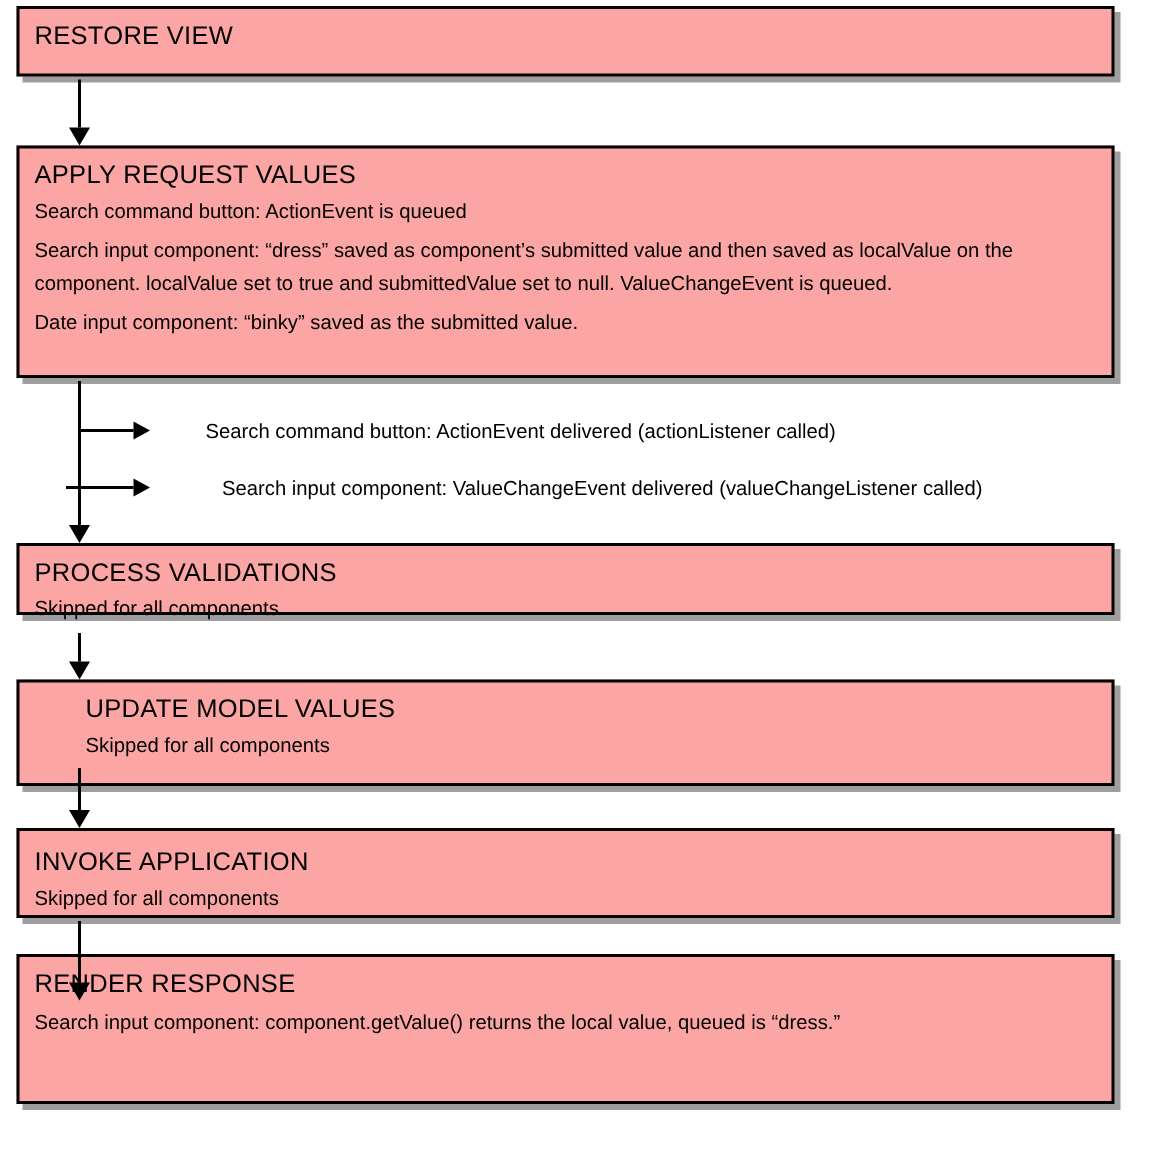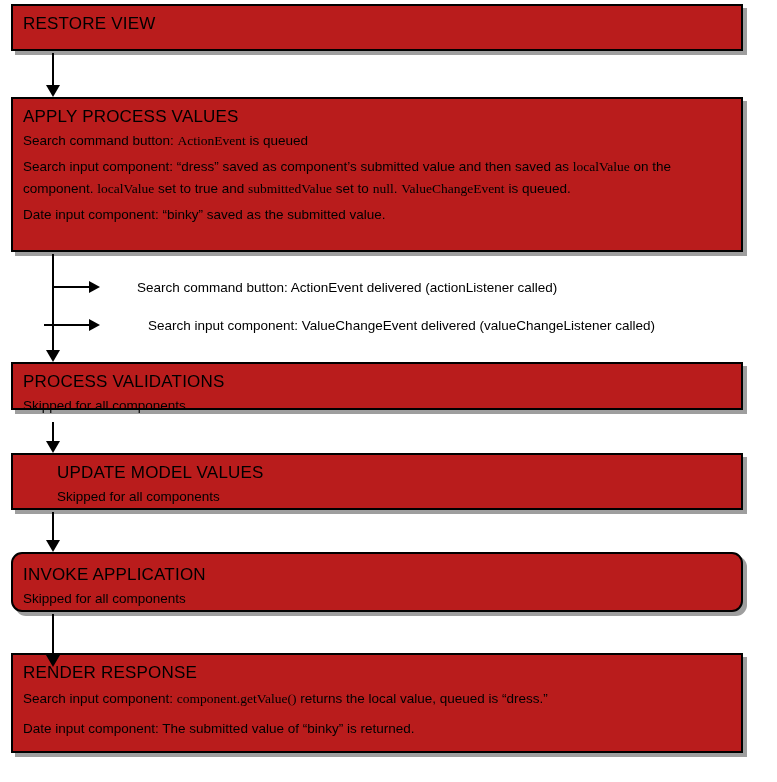--- a/index.html
+++ b/index.html
@@ -2,36 +2,36 @@
 <html><head>
 <meta charset="utf-8">
 <style>
   html,body { margin:0; padding:0; background:#ffffff; }
   #stage {
     position:relative; width:777px; height:782px; background:#ffffff;
     font-family:"Liberation Sans", sans-serif; color:#000000; overflow:hidden;
   }
   .phase-box {
     position:absolute; left:11px; width:732px; box-sizing:border-box;
-    background:#b91c1c; border:2px solid #000000;
+    background:#fca5a5; border:2px solid #000000;
     box-shadow:4px 4px 0 #9e9e9e; padding:4px 10px;
   }
   .phase-title {
     font-size:17px; font-weight:normal; margin:3px 0 2px 0; line-height:22px;
     letter-spacing:0.2px;
   }
   .phase-body p { font-size:13.5px; margin:2px 0 4px 0; line-height:22px; }
-  .mono { font-family:Liberation Serif, serif; font-size:13.5px;margin-top:32px; }
+  .mono { font-family:Liberation Sans, sans-serif; font-size:13.5px;margin-top:32px; }
 
   #box-restore { top:4px;  height:47px; }
   #box-apply   { top:97px; height:155px; }
   #box-process { top:362px; height:48px; }
-  #box-update  { top:453px; height:57px;padding-left:44px; }
-  #box-invoke  { top:552px; height:60px;border-radius:11px; }
-  #box-render  { top:653px; height:100px; }
+  #box-update  { top:453px; height:71px;padding-left:44px; }
+  #box-invoke  { top:552px; height:60px; }
+  #box-render  { top:636px; height:100px; }
   #box-invoke .phase-title { margin-top:6px; }
   #box-render .phase-body p { margin:4px 0 8px 0; }
 
   .vline { position:absolute; left:52px; width:2px; background:#000000; }
   #vline-1 { top:53px;  height:32px; }
   #vline-2 { top:254px; height:96px; }
   #vline-3 { top:422px; height:19px; }
   #vline-4 { top:512px; height:28px; }
   #vline-5 { top:614px; height:41px; }
 
@@ -65,21 +65,21 @@
 <body>
 
 <div id="stage">
 
   <div class="phase-box" id="box-restore">
     <div class="phase-title">RESTORE VIEW</div>
     <div class="phase-body"></div>
   </div>
 
   <div class="phase-box" id="box-apply">
-    <div class="phase-title">APPLY PROCESS VALUES</div>
+    <div class="phase-title">APPLY REQUEST VALUES</div>
     <div class="phase-body">
         <p><span>Search command button: </span><span class="mono">ActionEvent</span><span> is queued</span></p>
         <p><span>Search input component: “dress” saved as component’s submitted value and then saved as </span><span class="mono">localValue</span><span> on the component. </span><span class="mono">localValue</span><span> set to true and </span><span class="mono">submittedValue</span><span> set to </span><span class="mono">null</span><span>. </span><span class="mono">ValueChangeEvent</span><span> is queued.</span></p>
         <p><span>Date input component: “binky” saved as the submitted value.</span></p>
       </div>
   </div>
 
   <div class="phase-box" id="box-process">
     <div class="phase-title">PROCESS VALIDATIONS</div>
     <div class="phase-body">
@@ -98,21 +98,20 @@
     <div class="phase-title">INVOKE APPLICATION</div>
     <div class="phase-body">
         <p><span>Skipped for all components</span></p>
       </div>
   </div>
 
   <div class="phase-box" id="box-render">
     <div class="phase-title">RENDER RESPONSE</div>
     <div class="phase-body">
         <p><span>Search input component: </span><span class="mono">component.getValue()</span><span> returns the local value, queued is “dress.”</span></p>
-        <p><span>Date input component: The submitted value of “binky” is returned.</span></p>
       </div>
   </div>
 
   <div class="vline" id="vline-1"></div>
   <div class="head-down" id="head-1"></div>
 
   <div class="vline" id="vline-2"></div>
   <div class="head-down" id="head-2"></div>
 
   <div class="vline" id="vline-3"></div>

